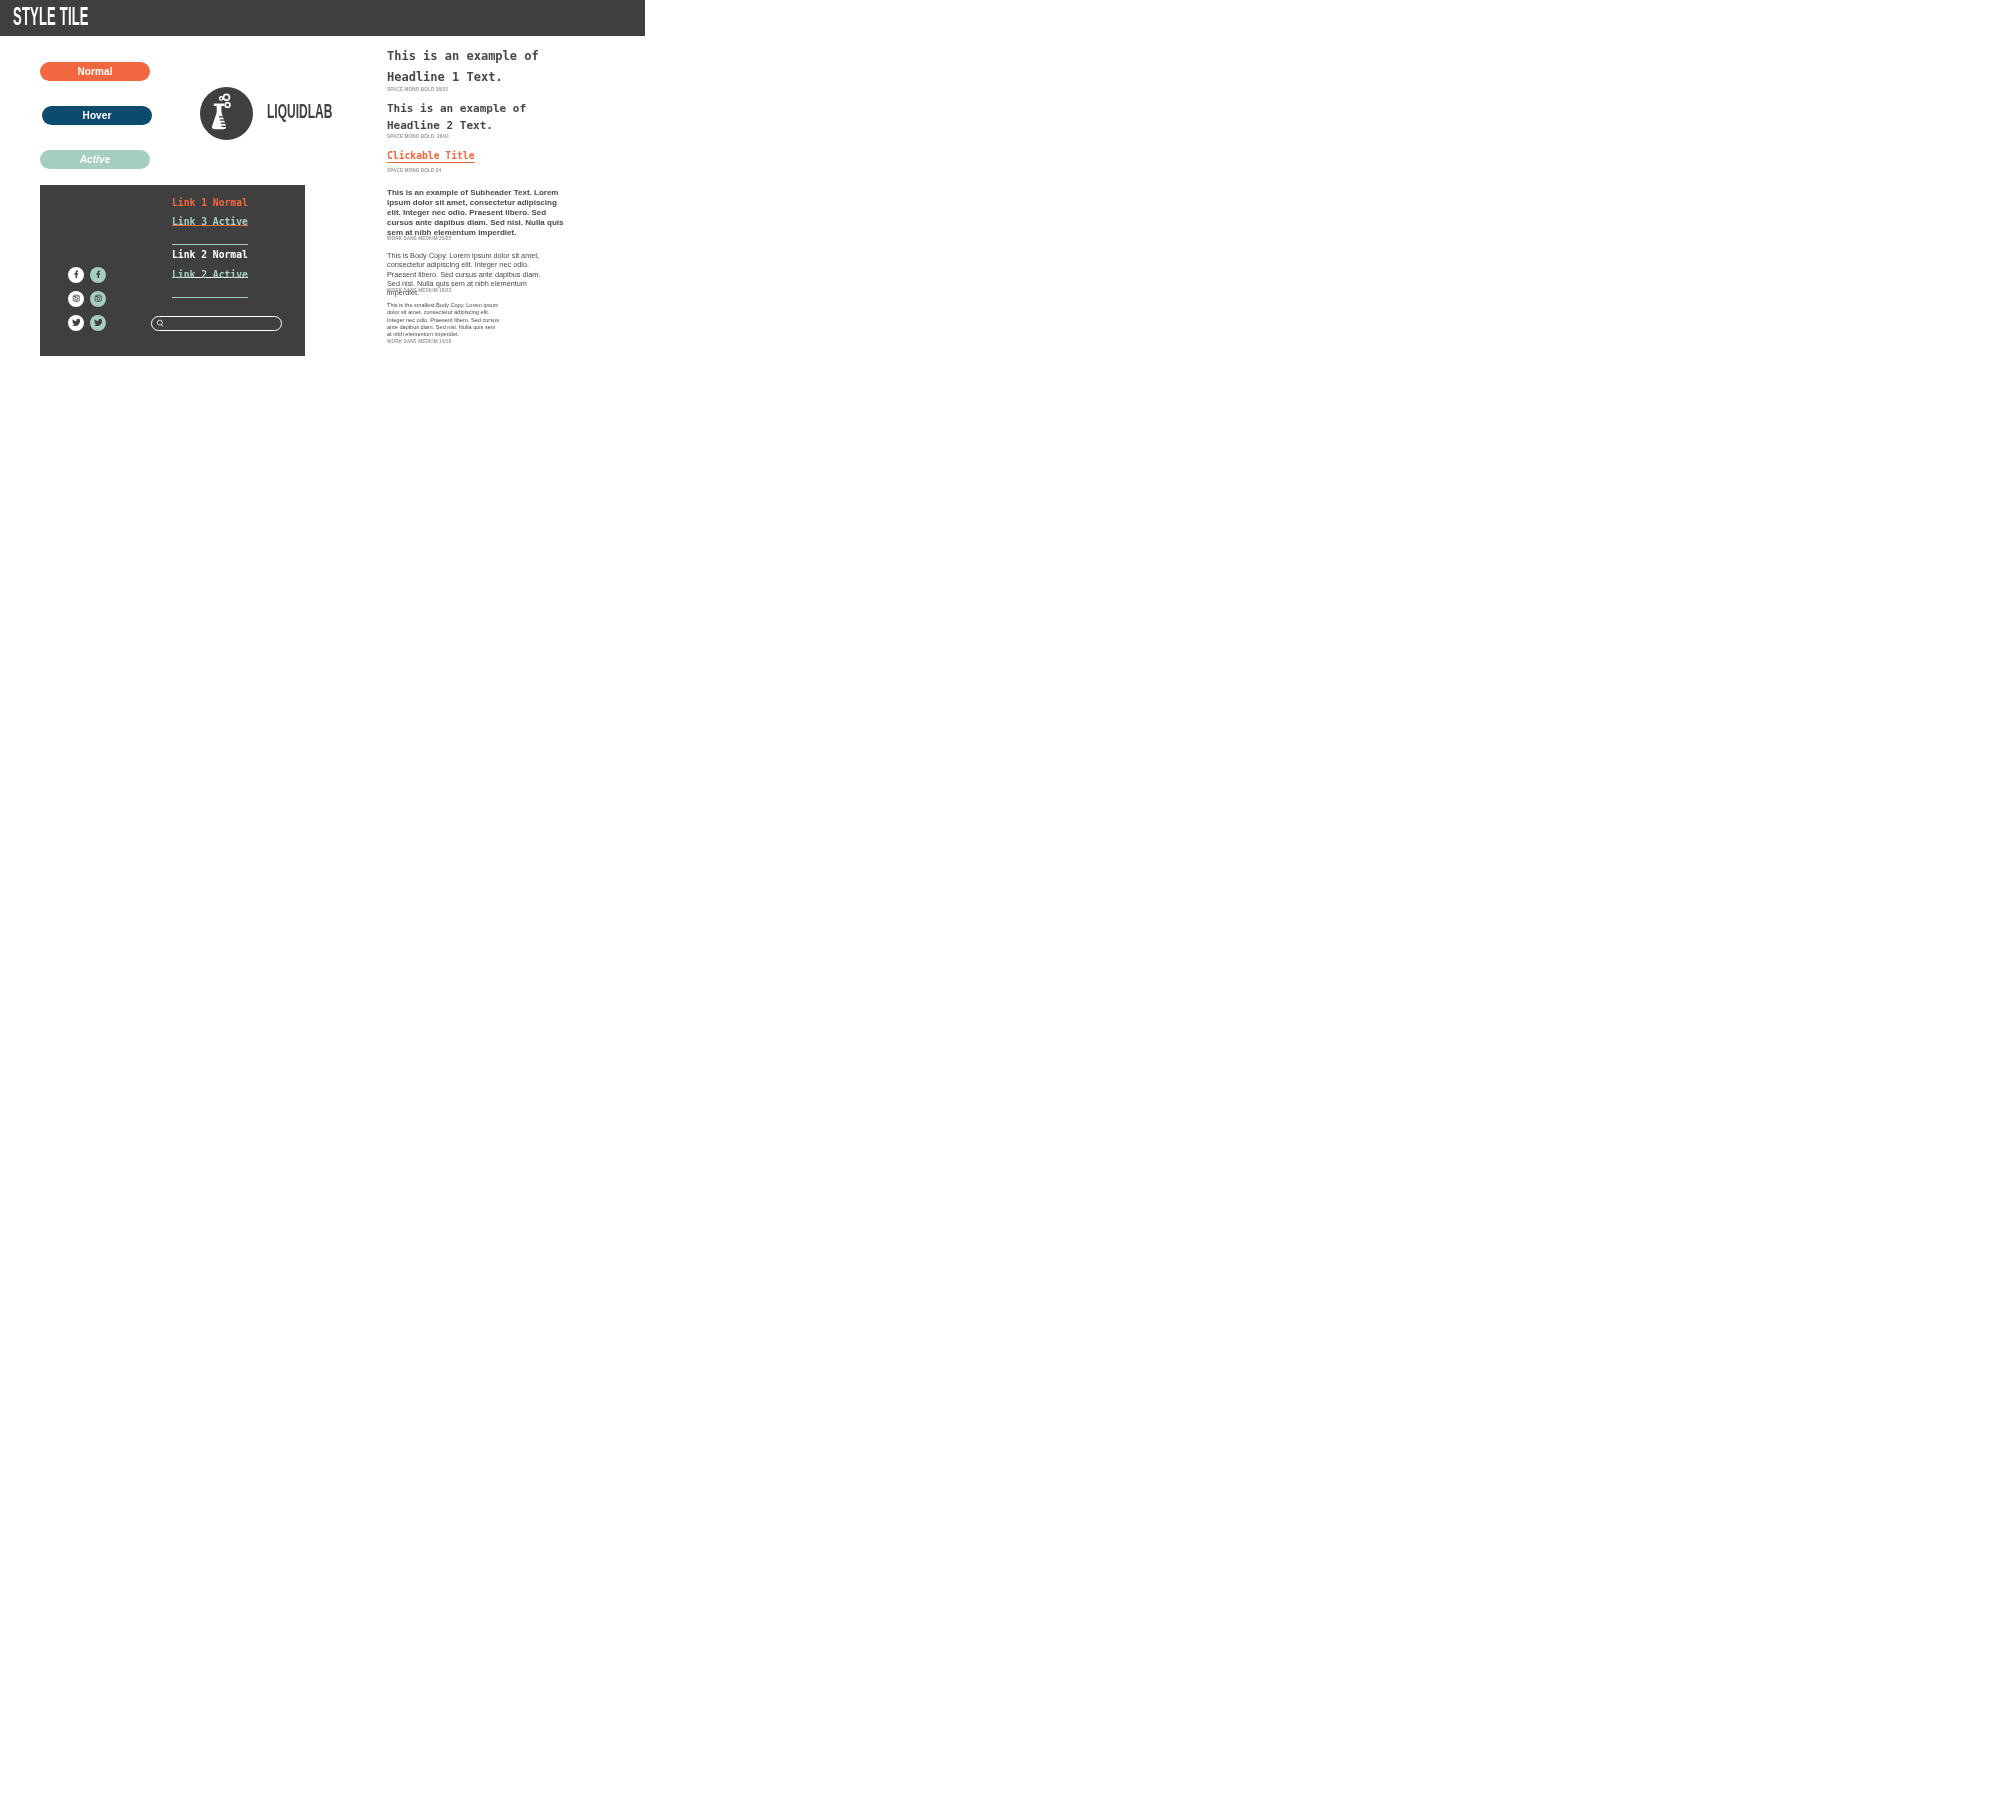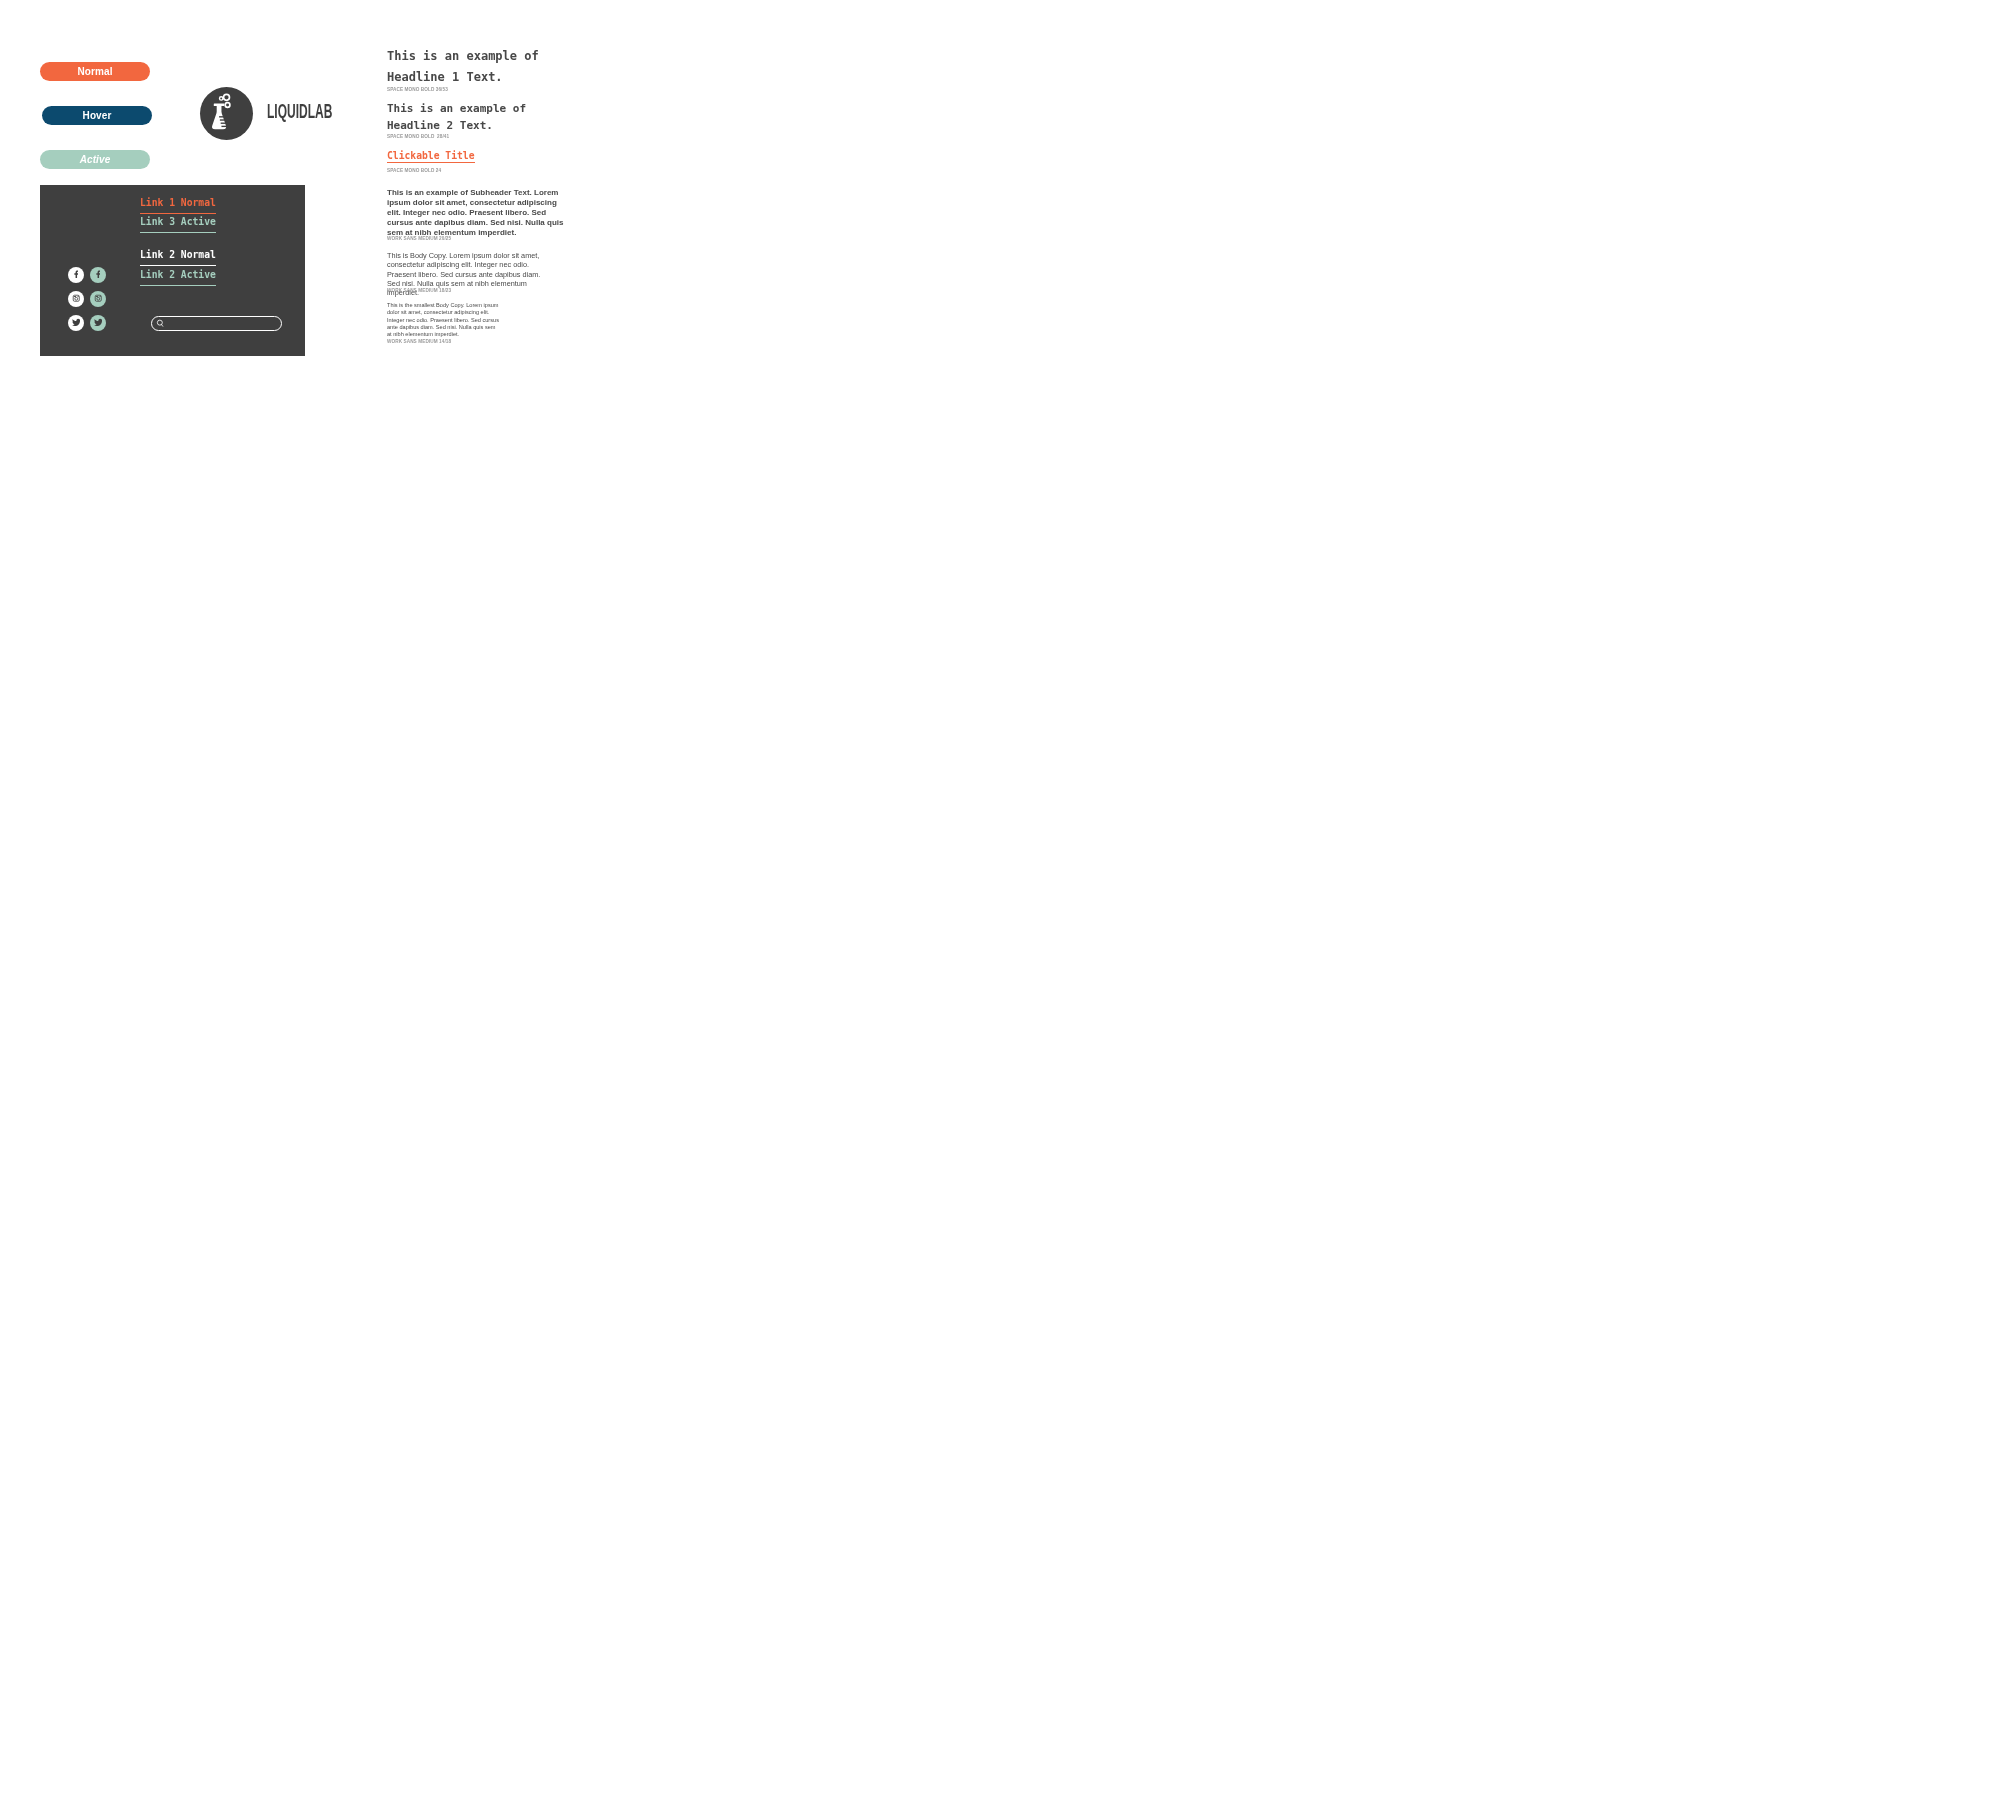--- a/index.html
+++ b/index.html
@@ -21,23 +21,23 @@
   .btn-active{left:40px;top:150px;background:#A5CEBE;font-style:italic;}
 
   
   .logo-circle{position:absolute;left:200px;top:87px;width:53px;height:53px;
                border-radius:50%;background:#3F3F3F;}
   .wordmark{position:absolute;left:267px;top:100px;transform:scaleX(0.6);transform-origin:left top;
             color:#3F3F3F;font-size:20px;font-weight:700;white-space:nowrap;letter-spacing:0px;}
 
   
   .panel{position:absolute;left:40px;top:185px;width:265px;height:171px;background:#3F3F3F;}
-  .plink{position:absolute;left:100px;display:inline-block;white-space:nowrap;
+  .plink{position:absolute;left:132px;display:inline-block;white-space:nowrap;
          font-family:"DejaVu Sans Mono",monospace;font-weight:700;font-size:9.7px;
-         text-decoration:none;border-bottom:0.8px solid currentColor;padding-bottom:5px;cursor:pointer;}
+         text-decoration:none;border-bottom:0.8px solid currentColor;padding-bottom:17px;cursor:pointer;}
   .plink.l1n{top:12px;color:#F2673F;}
   .plink.l1a{top:31px;color:#A5CEBE;}
   .plink.l2n{top:64px;color:#ffffff;}
   .plink.l2a{top:84px;color:#A5CEBE;}
 
   .soc{position:absolute;width:16px;height:16px;border-radius:50%;display:flex;
        align-items:center;justify-content:center;cursor:pointer;}
   .soc.white{background:#ffffff;}
   .soc.mint{background:#A5CEBE;}
   .c1{left:28px;}  .c2{left:50px;}
@@ -65,20 +65,23 @@
   .caption{position:absolute;left:387px;color:#9B9B9B;font-size:6px;font-weight:600;
            transform:scaleX(0.78);transform-origin:left top;white-space:pre;letter-spacing:0.1px;}
   .cap1{top:86px;} .cap2{top:133px;} .cap3{top:167px;}
   .cap4{top:235px;} .cap5{top:287px;} .cap6{top:338px;}
 </style>
 </head>
 <body>
 
 <div class="canvas">
 
+  <div class="header">
+    <div class="app-title">STYLE TILE</div>
+  </div>
 
   <div class="btn btn-normal">Normal</div>
   <div class="btn btn-hover">Hover</div>
   <div class="btn btn-active">Active</div>
 
   <div class="logo-circle">
     <span>
       <svg width="53" height="53" viewBox="0 0 100 100">
         <g fill="#ffffff">
           <rect x="26" y="31" width="20" height="5" rx="1"></rect>

